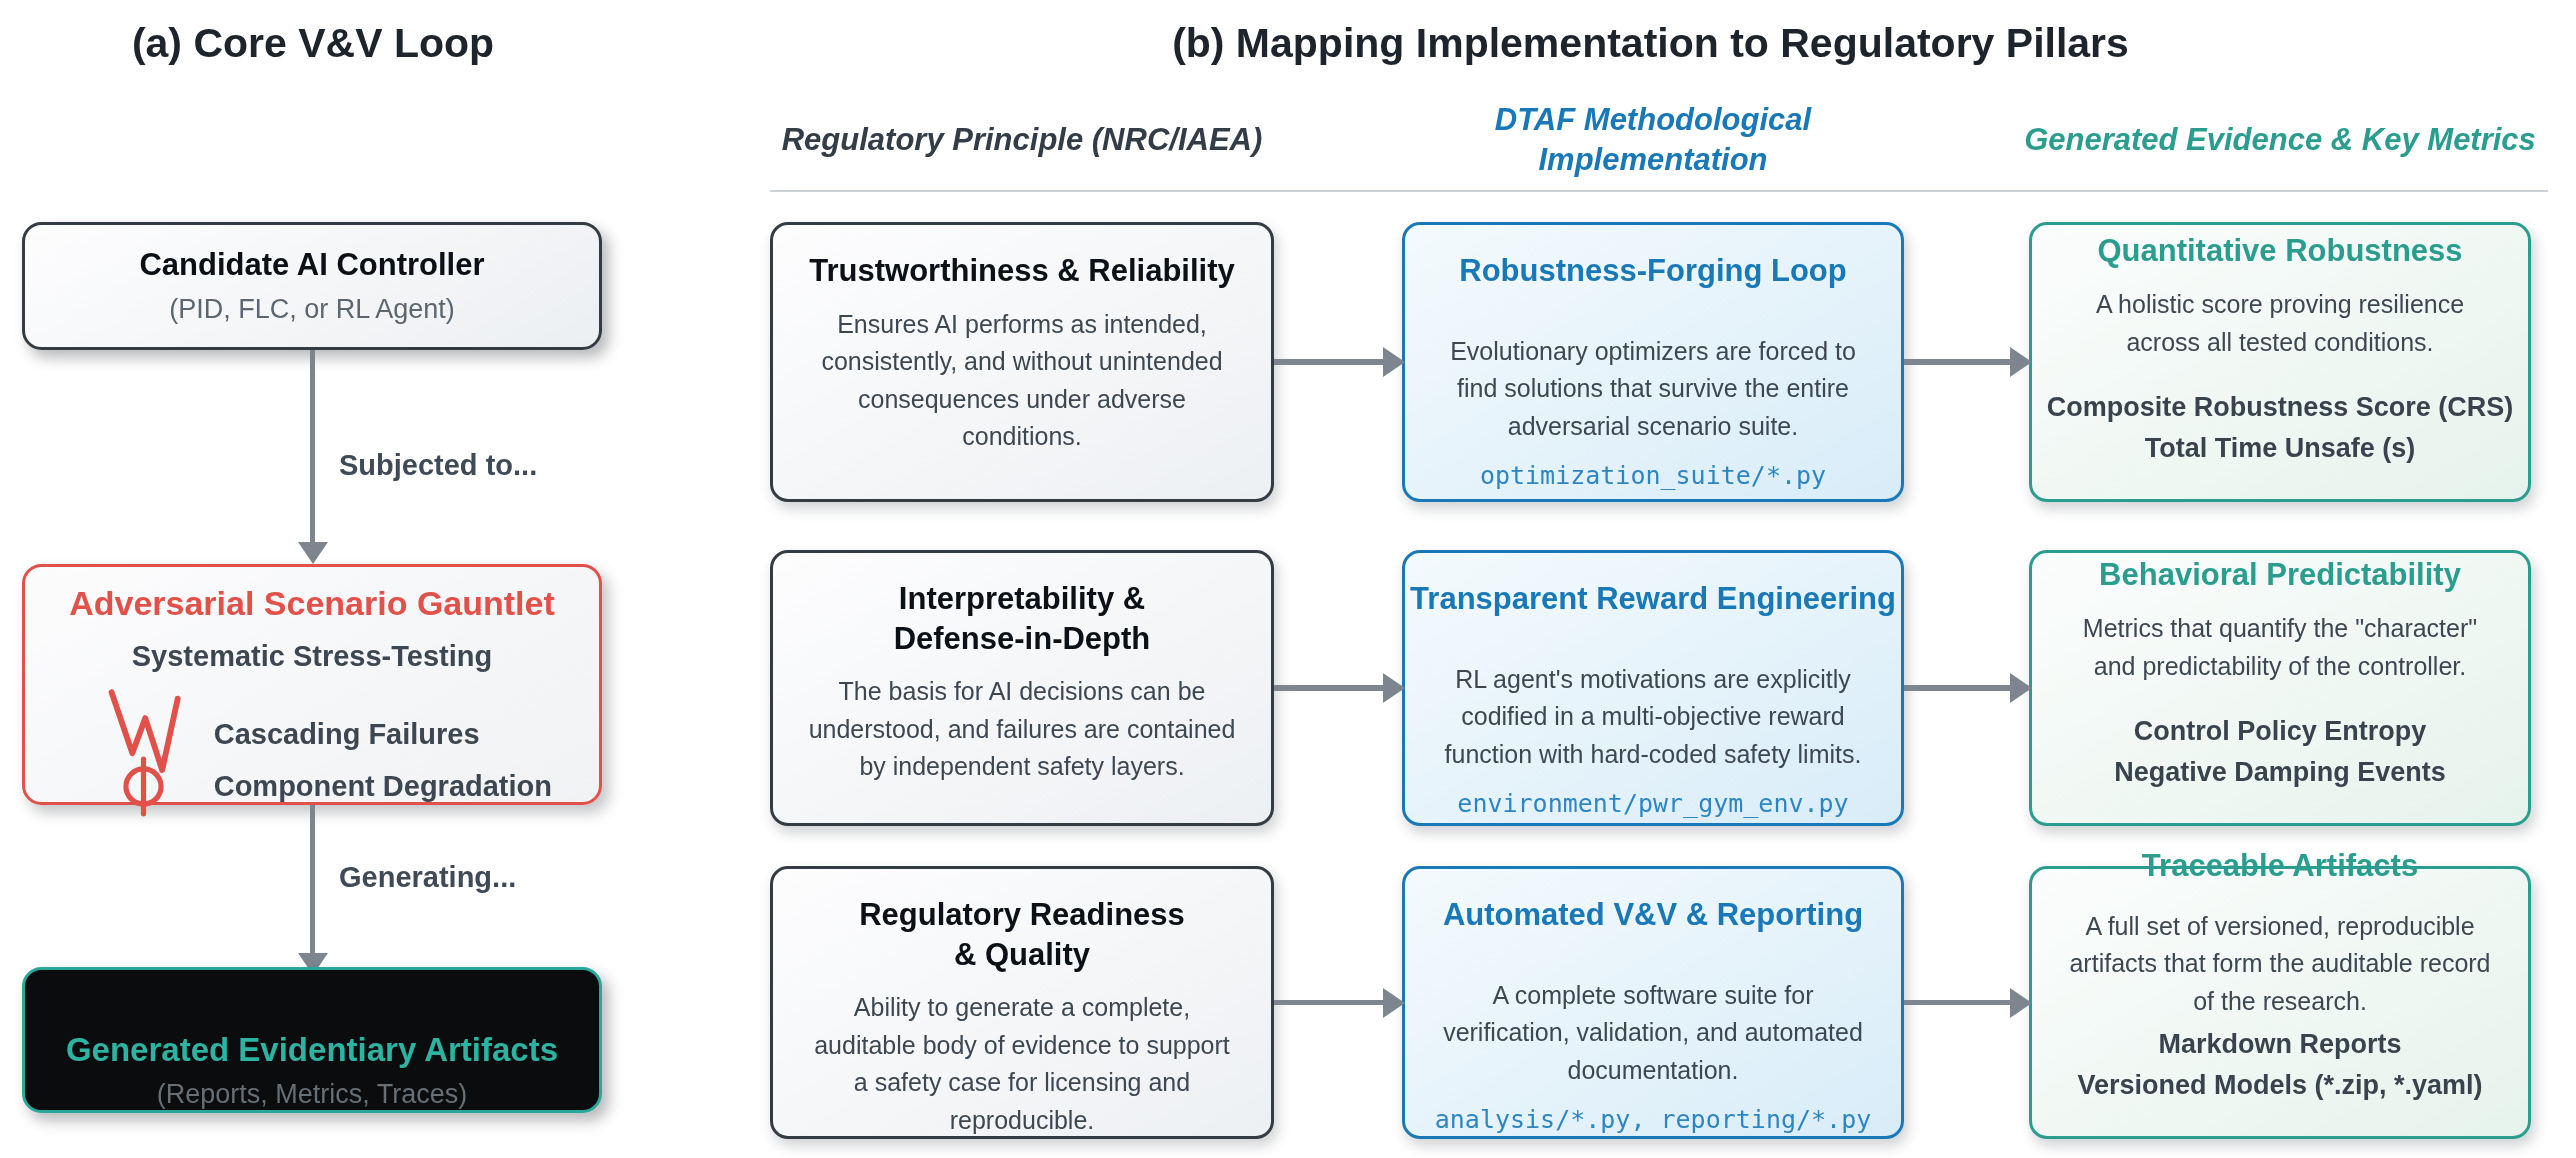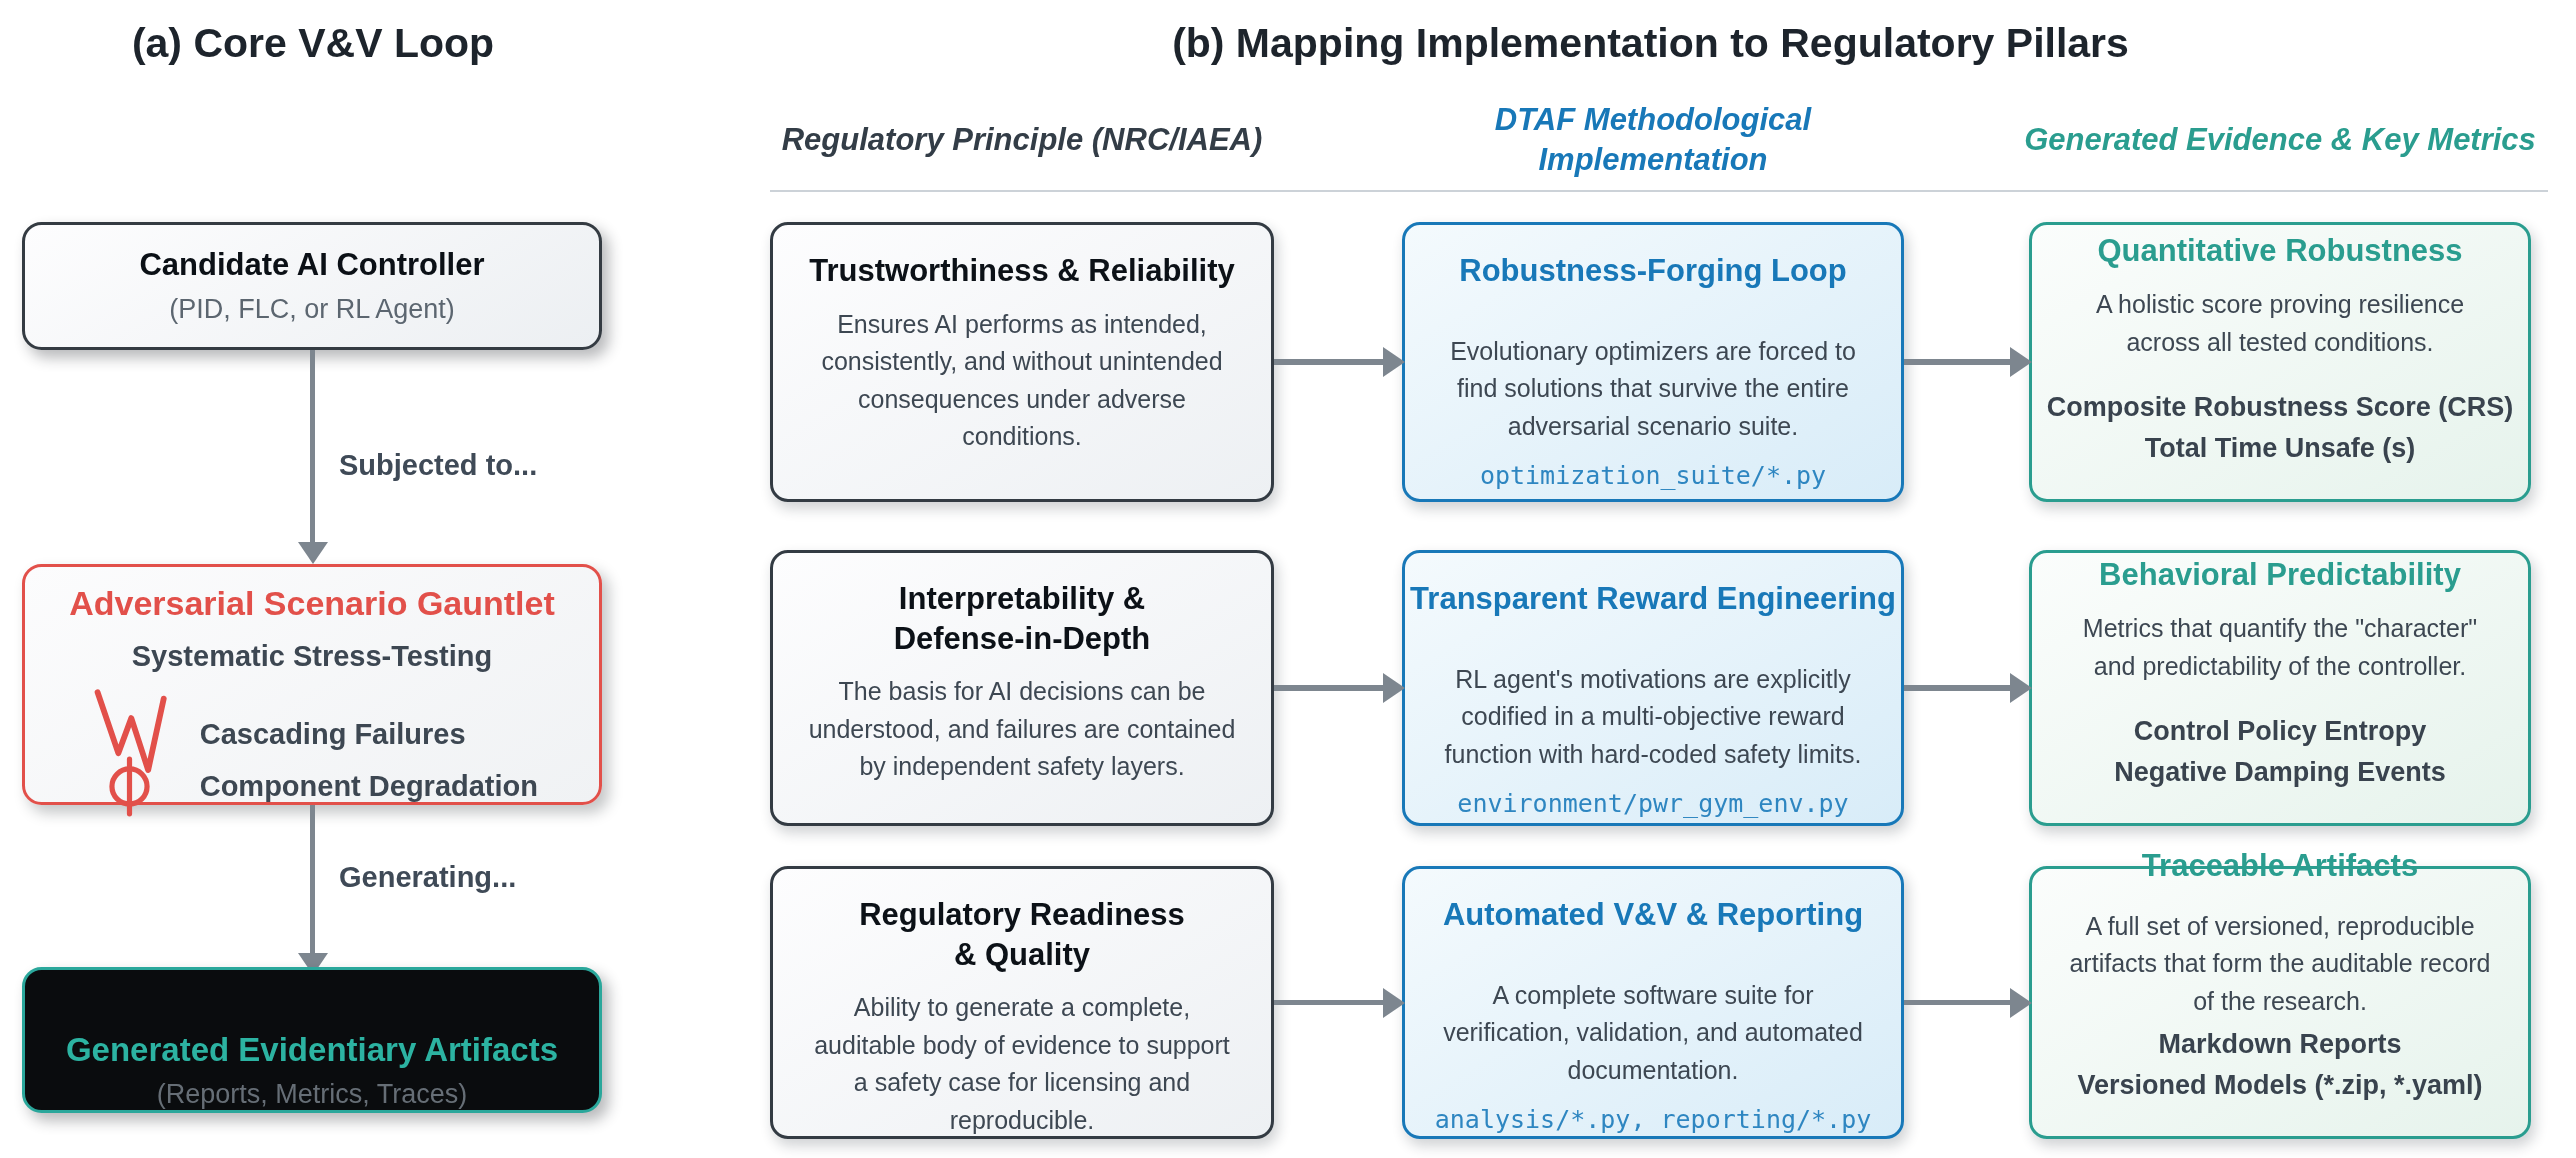--- a/index.html
+++ b/index.html
@@ -18,21 +18,21 @@
       background:linear-gradient(150deg,#fdfdfe,#eceff2);
       box-shadow:6.5px 7.8px 14.3px rgba(25,30,36,0.30); justify-content:center; gap:10.4px; }
   .cand-title { font-size:31px; font-weight:bold; color:#0b1016; }
   .cand-sub   { font-size:27px; color:#5c6670; }
 
   #gauntlet-box { top:564px; height:241px; border:3.9px solid #e2504a;
       background:linear-gradient(150deg,#fcfcfd,#f0f2f4);
       box-shadow:6.5px 7.8px 14.3px rgba(25,30,36,0.25); padding-top:17px; }
   .g-title { font-size:34px; font-weight:bold; color:#e2504a; }
   .g-sub   { margin-top:9px; font-size:29px; font-weight:bold; color:#3d4752; }
-  .g-rows  { margin-top:29px; width:100%; padding-left:46px; box-sizing:border-box;
+  .g-rows  { margin-top:29px; width:100%; padding-left:60px; box-sizing:border-box;
              display:flex; flex-direction:column; gap:2.6px; align-items:flex-start; }
   .g-item  { display:flex; align-items:center; height:49px; }
   .g-icon-slot { width:117px; display:flex; justify-content:center; align-items:center; overflow:visible; }
   .g-label { font-size:29px; font-weight:bold; color:#3d4752; margin-left:11.7px; }
 
   #artifacts-box { top:967px; height:146px; border:3.9px solid #2aa79b; background:#0a0c0e;
       box-shadow:6.5px 7.8px 14.3px rgba(25,30,36,0.30); justify-content:flex-end; gap:10.4px; }
   .art-title { font-size:33px; font-weight:bold; color:#2cb3a2; }
   .art-sub   { font-size:27px; color:#666e76; }
 

